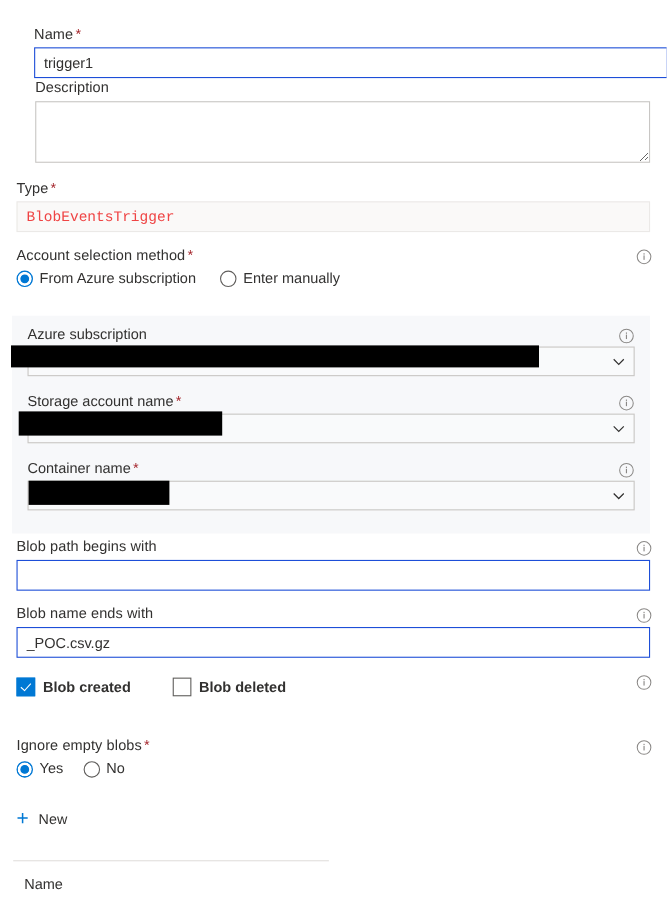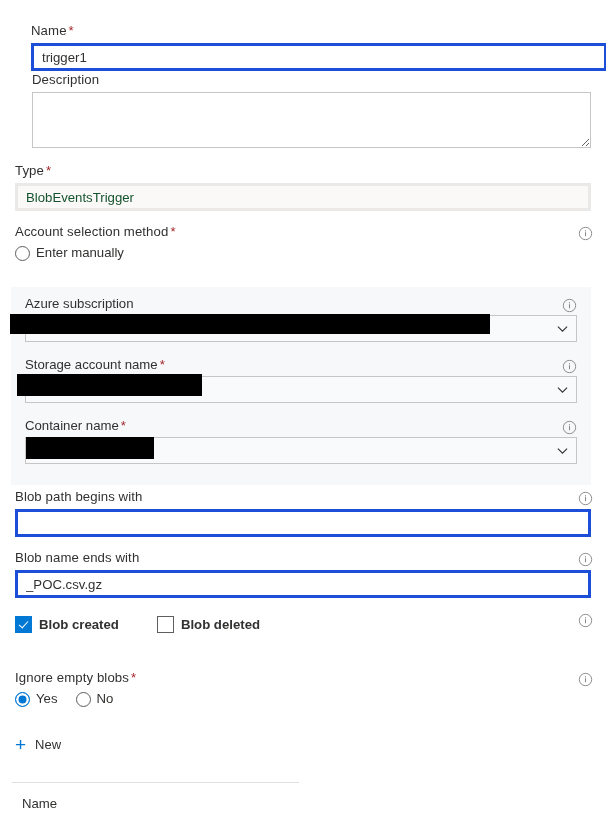--- a/index.html
+++ b/index.html
@@ -40,35 +40,36 @@
   }
   .req-star {
     color: #a4262c;
     font-size: 13.2px;
     margin-left: 2px;
   }
   .text-input {
     width: 100%;
     box-sizing: border-box;
     height: 28px;
-    border: 3px solid #1d4ed8;
+    border: 1px solid #1d4ed8;
     background: #ffffff;
     font-family: "Liberation Sans", sans-serif;
     font-size: 13.2px;
     color: #323130;
     padding: 0 8px;
     outline: none;
     border-radius: 0;
     display: block;
   }
   .text-input::placeholder { color: #a19f9d; }
   .text-input.disabled {
     background: #faf9f8;
-    color: #14532d;
+    color: #ef4444;
     border-color: #ebe9e7;
+    font-family: Liberation Mono, monospace;
   }
   .textarea-input {
     width: 100%;
     box-sizing: border-box;
     height: 56px;
     border: 1px solid #c8c6c4;
     background: #ffffff;
     font-family: "Liberation Sans", sans-serif;
     font-size: 13.2px;
     color: #323130;
@@ -284,20 +285,24 @@
         <span>Account selection method</span><span class="req-star">*</span>
       </label>
       <span class="info-icon" style="top:2px;">
         <svg viewBox="0 0 16 16" width="15" height="15">
           <circle cx="8" cy="8" r="6.6" fill="none" stroke="#8a8886" stroke-width="1"></circle>
           <rect x="7.45" y="6.6" width="1.1" height="4.3" fill="#8a8886"></rect>
           <rect x="7.45" y="4.5" width="1.1" height="1.3" fill="#8a8886"></rect>
         </svg>
       </span>
       <div class="radio-row">
+        <div class="radio-option">
+          <span class="radio-mark checked"></span>
+          <span class="radio-label">From Azure subscription</span>
+        </div>
         <div class="radio-option">
           <span class="radio-mark"></span>
           <span class="radio-label">Enter manually</span>
         </div>
       </div>
     </div>
   </div>
 
   <div class="group-panel" style="left:11px; top:287px; width:580px; height:198px;">
 

